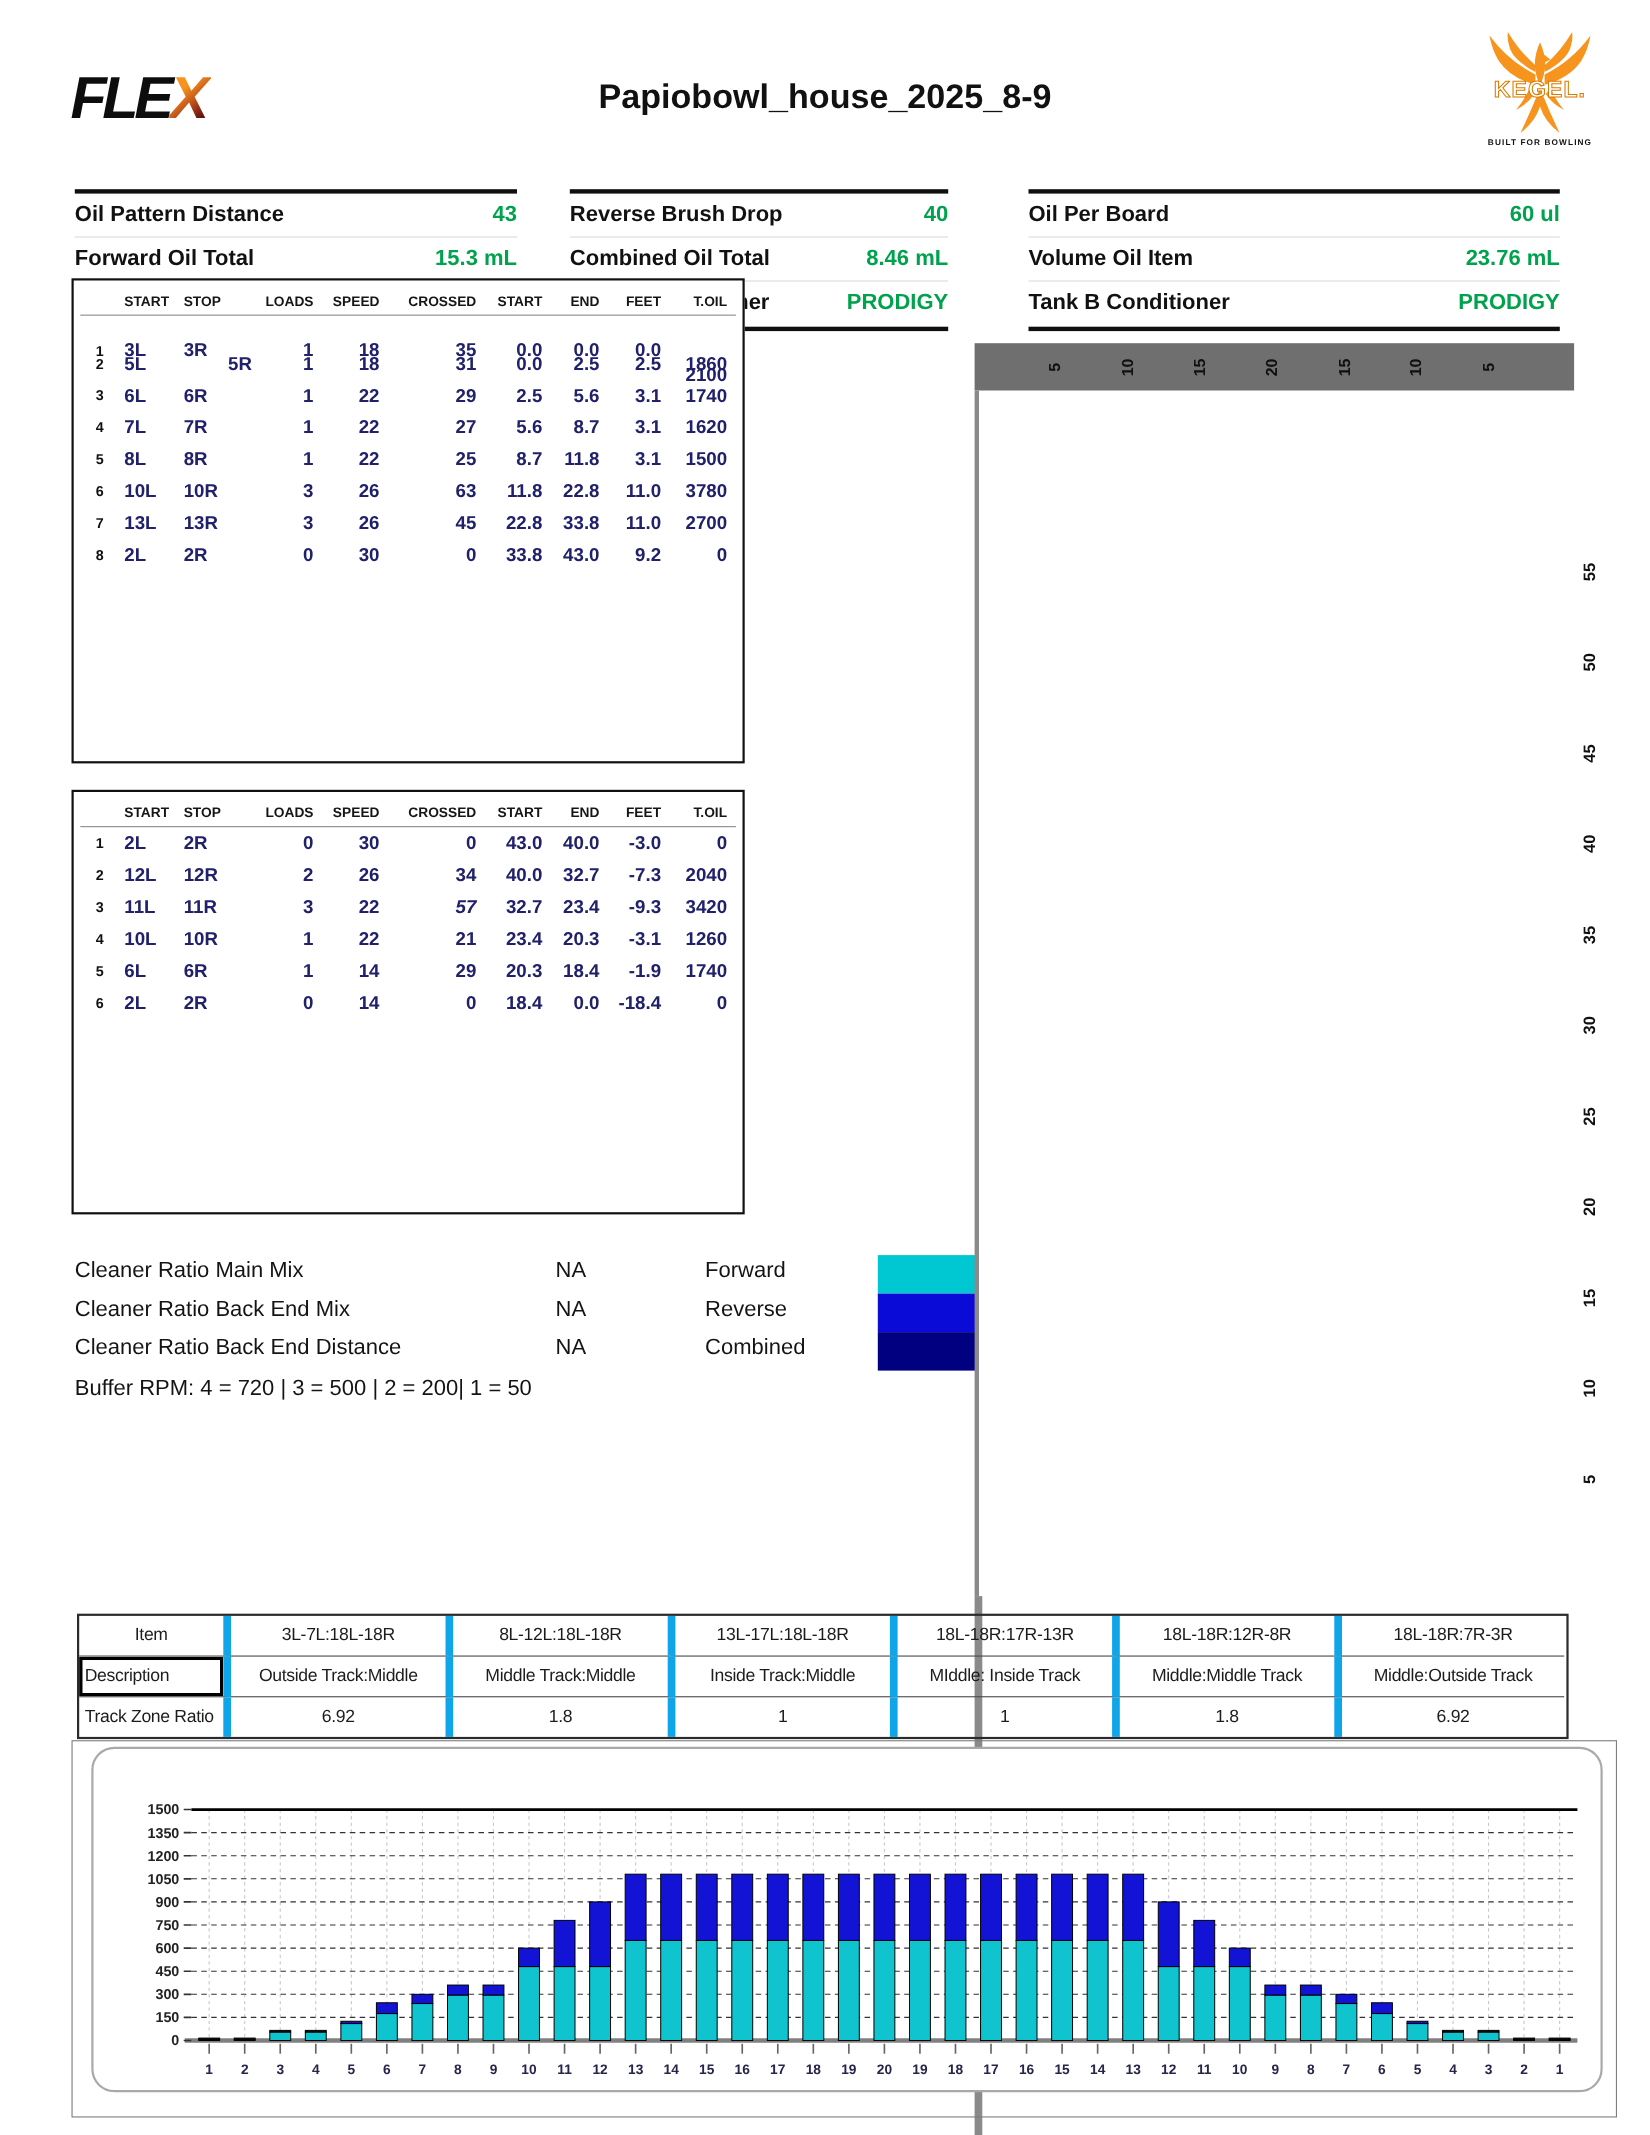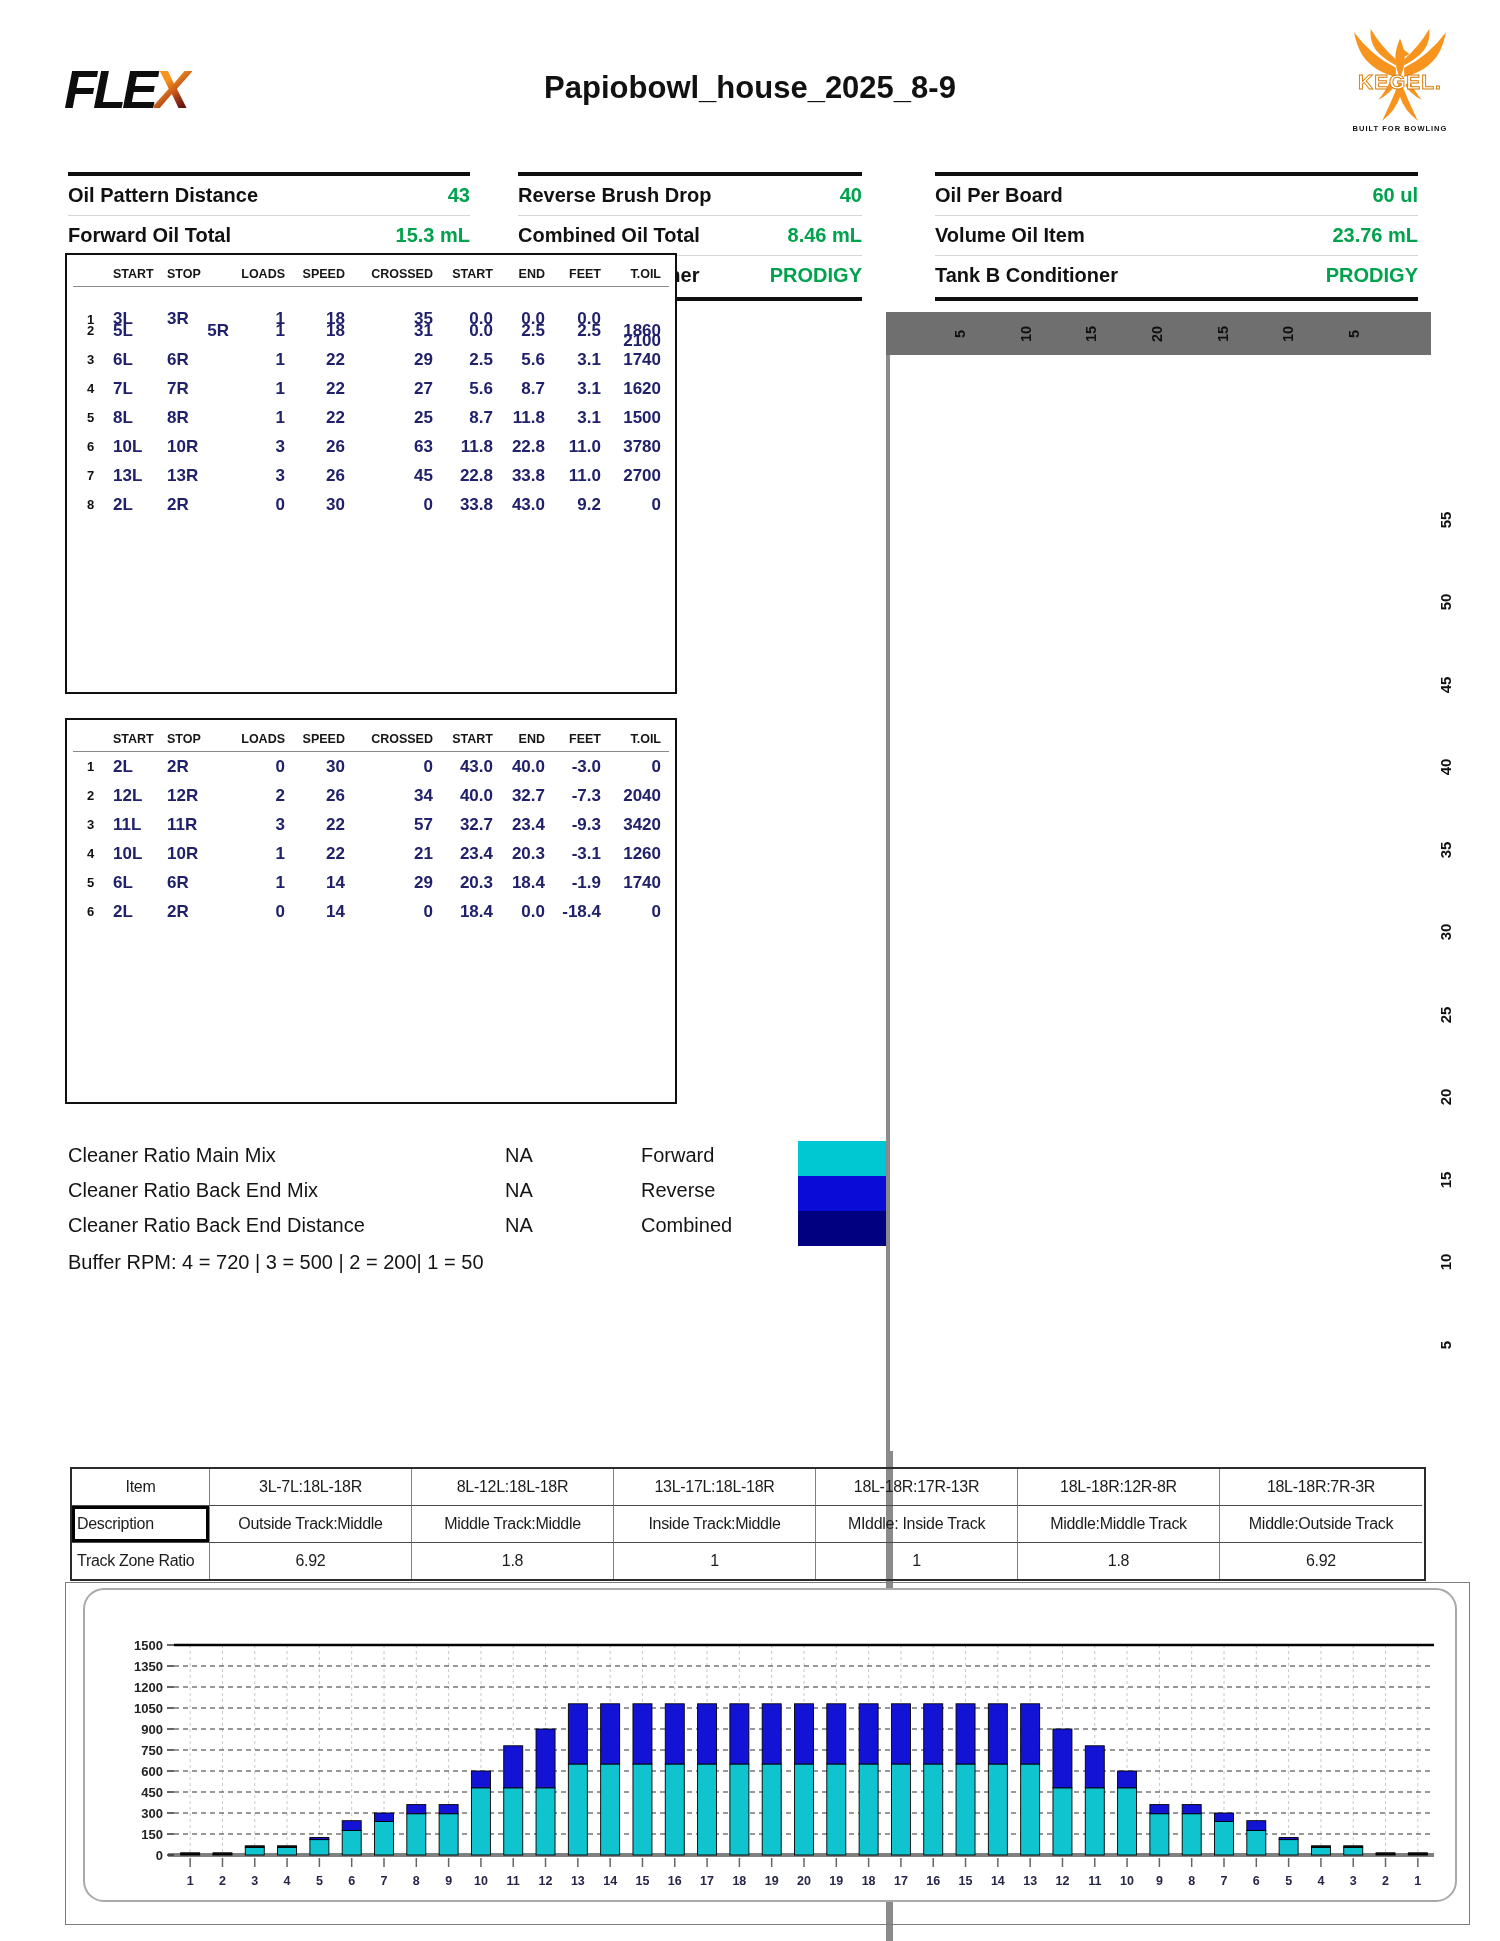--- a/index.html
+++ b/index.html
@@ -28,21 +28,21 @@
   .tbl-head span{font-size:12.5px;font-weight:bold;color:#151515;}
   .tbl-data{height:29px;margin:0 6px;}
   .tbl-data span{font-size:17px;font-weight:bold;color:#20206B;}
   .tbl-data span.rn{font-size:13px;color:#111;font-weight:bold;}
   
   .cl-label,.cl-value,.lg-label,#buffer-line{font-size:20px;color:#141414;}
   .cl-value{width:70px;text-align:left;}
   
   #zone-table{left:70px;top:1467px;width:1352px;border:2px solid #2b2b2b;}
   .zt-row{display:grid;grid-template-columns:138px 202px 202px 202px 202px 202px 202px;}
-  .zt-cell{height:36px;border-right:1px solid #0ea5e9;border-bottom:1px solid #4a4a4a;
+  .zt-cell{height:36px;border-right:7px solid #0ea5e9;border-bottom:1px solid #4a4a4a;
            display:flex;align-items:center;justify-content:center;
            font-size:16px;color:#1c1c1c;letter-spacing:-0.3px;white-space:nowrap;overflow:hidden;}
   .zt-row:last-child .zt-cell{border-bottom:none;}
   .zt-cell:last-child{border-right:none;}
   .zt-cell.rowhead{justify-content:flex-start;padding-left:5px;}
   .zt-cell.item-head{justify-content:center;}
   .zt-cell.selected{box-shadow:inset 0 0 0 3px #000;}
   
   #chart-box{left:65px;top:1582px;width:1403px;height:341px;border:1.5px solid #7d7d7d;}
   
@@ -269,21 +269,21 @@
         <span style="text-align: right;">32.7</span>
         <span style="text-align: right;">-7.3</span>
         <span style="text-align: right; padding-right: 8px;">2040</span>
       </div>
       <div class="tbl-row tbl-data">
         <span class="rn" style="text-align: left; padding-left: 14px;">3</span>
         <span style="text-align: left; padding-left: 4px;">11L</span>
         <span style="text-align: left; padding-left: 4px;">11R</span>
         <span style="text-align: right;">3</span>
         <span style="text-align: right;">22</span>
-        <span style="text-align: right;">57</span>
+        <span style="text-align: right; font-style: italic;">57</span>
         <span style="text-align: right;">32.7</span>
         <span style="text-align: right;">23.4</span>
         <span style="text-align: right;">-9.3</span>
         <span style="text-align: right; padding-right: 8px;">3420</span>
       </div>
       <div class="tbl-row tbl-data">
         <span class="rn" style="text-align: left; padding-left: 14px;">4</span>
         <span style="text-align: left; padding-left: 4px;">10L</span>
         <span style="text-align: left; padding-left: 4px;">10R</span>
         <span style="text-align: right;">1</span>

